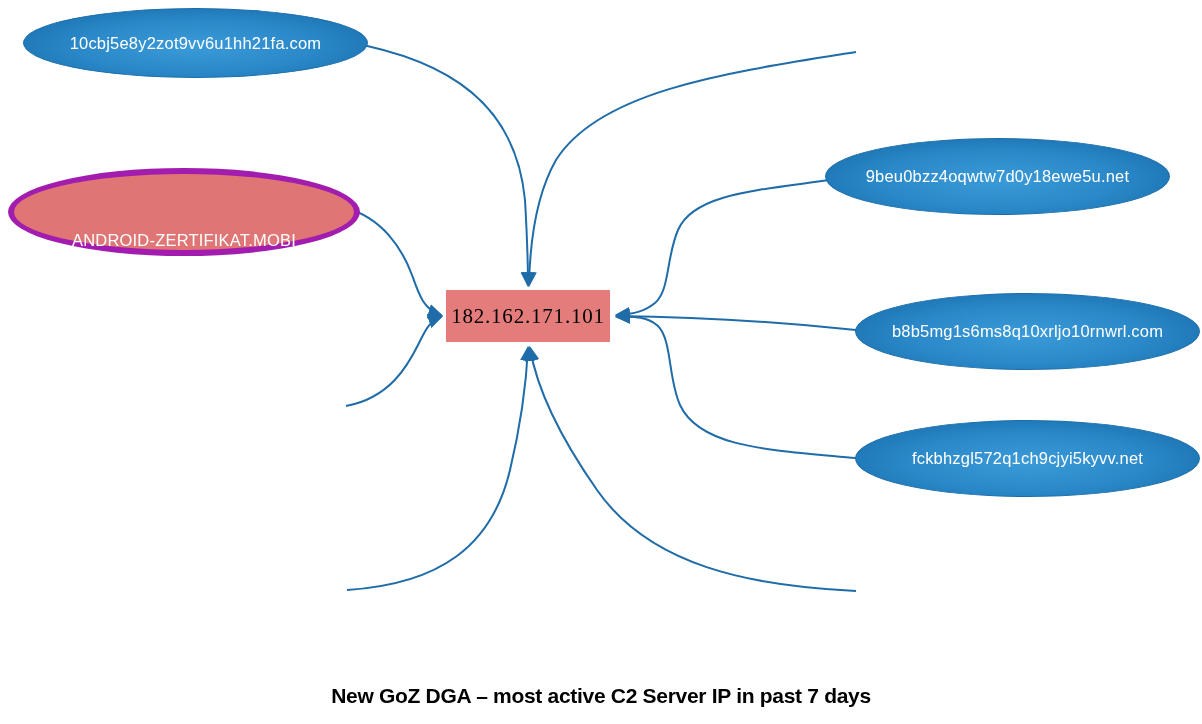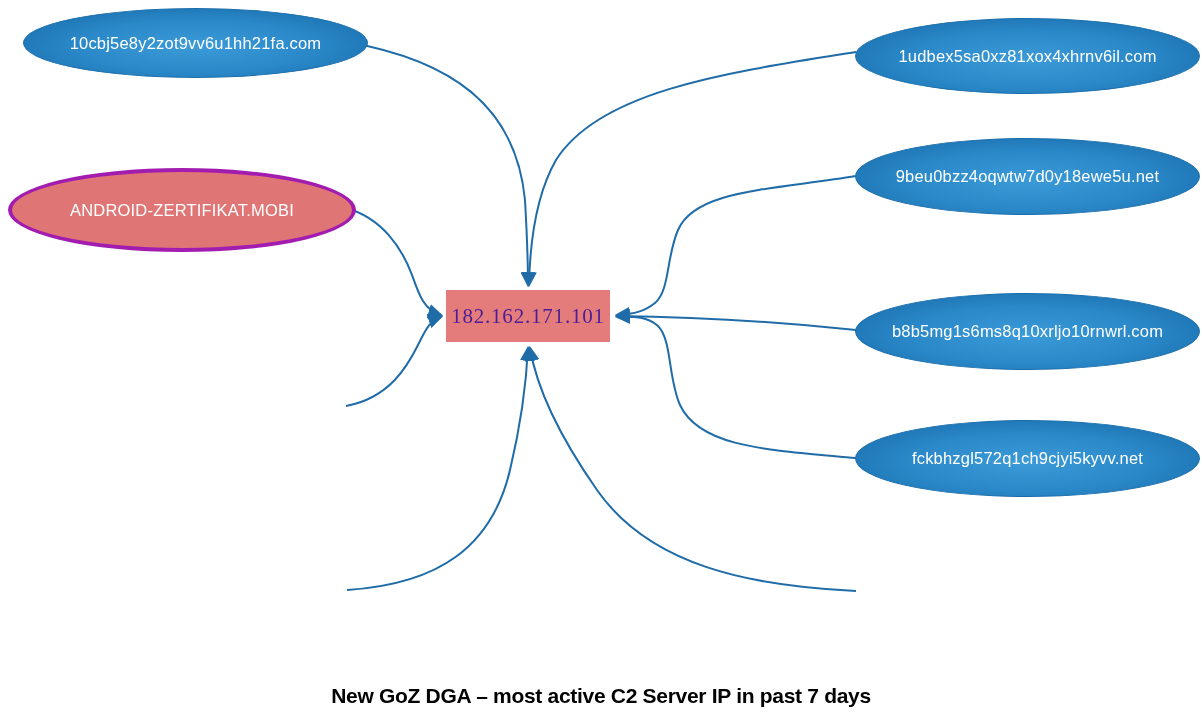--- a/index.html
+++ b/index.html
@@ -37,30 +37,31 @@
     text-align: center;
     z-index: 2;
     white-space: nowrap;
   }
   .node.blue {
     background: radial-gradient(ellipse at 50% 55%, #3b9ad8 0%, #2a88c8 50%, #1c72b0 82%, #15619b 100%);
     border: 1px solid #1a6dab;
   }
   .node.red {
     background: #e07575;
-    border: 4px solid #a21caf;
+    border: 6px solid #a21caf;
+    align-items: flex-end;
   }
   .center-box {
     position: absolute;
     left: 446px;
     top: 290px;
     width: 164px;
     height: 52px;
     background: #e57c7c;
-    color: #4c1d95;
+    color: #000000;
     display: flex;
     align-items: center;
     justify-content: center;
     font-family: "Liberation Serif", serif;
     font-size: 21px;
     letter-spacing: 0.8px;
     z-index: 2;
     white-space: nowrap;
   }
   .diagram-title {
@@ -74,21 +75,21 @@
     letter-spacing: -0.3px;
     color: #000000;
     z-index: 2;
   }
   
   #n0 { left: 23px;   top: 8px;   width: 343px; height: 68px; }
   #n1 { left: 8px;   top: 168px; width: 340px; height: 76px; }
   #n2 { left: 5px;   top: 372px; width: 343px; height: 72px; }
   #n3 { left: 5px;   top: 553px; width: 343px; height: 76px; }
   #n4 { left: 855px; top: 18px;  width: 343px; height: 74px; }
-  #n5 { left: 855px; top: 138px; width: 343px; height: 75px; justify-content: center; }
+  #n5 { left: 825px; top: 138px; width: 343px; height: 75px; justify-content: center; }
   #n6 { left: 855px; top: 293px; width: 343px; height: 75px; }
   #n7 { left: 855px; top: 420px; width: 343px; height: 75px; }
   #n8 { left: 855px; top: 553px; width: 343px; height: 77px; }
 </style>
 </head>
 <body>
 
 <div class="canvas">
 
   <svg class="connectors" viewBox="0 0 1202 724" xmlns="http://www.w3.org/2000/svg">
@@ -109,23 +110,20 @@
       <path d="M 856,591 C 750,586 650,566 597,490 C 560,437 537,390 530,348" marker-end="url(#arrow)"></path>
     </g>
   </svg>
 
   <div id="n0" class="node blue">
     <span>10cbj5e8y2zot9vv6u1hh21fa.com</span>
   </div>
   <div id="n1" class="node red">
     <span>ANDROID-ZERTIFIKAT.MOBI</span>
   </div>
-  <div id="n4" class="node blue">
-    <span>1udbex5sa0xz81xox4xhrnv6il.com</span>
-  </div>
   <div id="n5" class="node blue">
     <span>9beu0bzz4oqwtw7d0y18ewe5u.net</span>
   </div>
   <div id="n6" class="node blue">
     <span>b8b5mg1s6ms8q10xrljo10rnwrl.com</span>
   </div>
   <div id="n7" class="node blue">
     <span>fckbhzgl572q1ch9cjyi5kyvv.net</span>
   </div>
 

